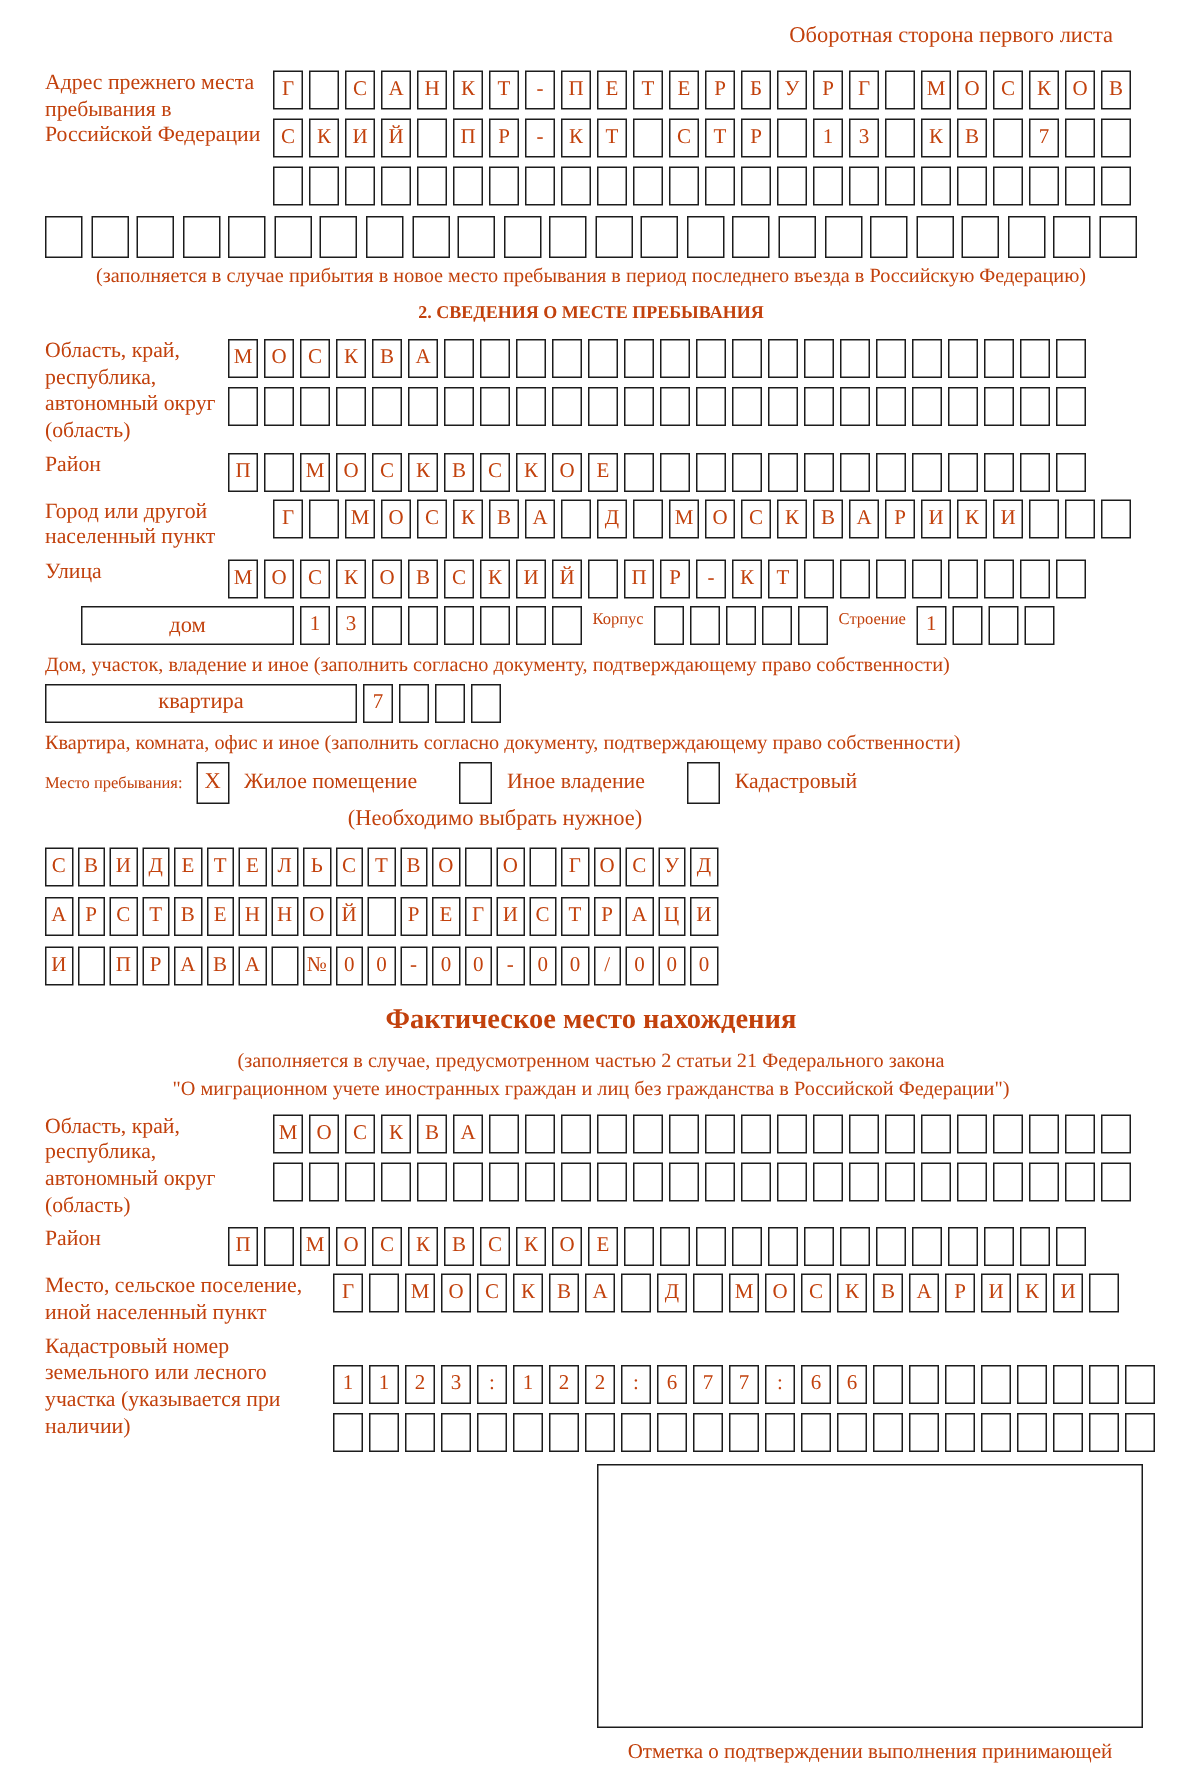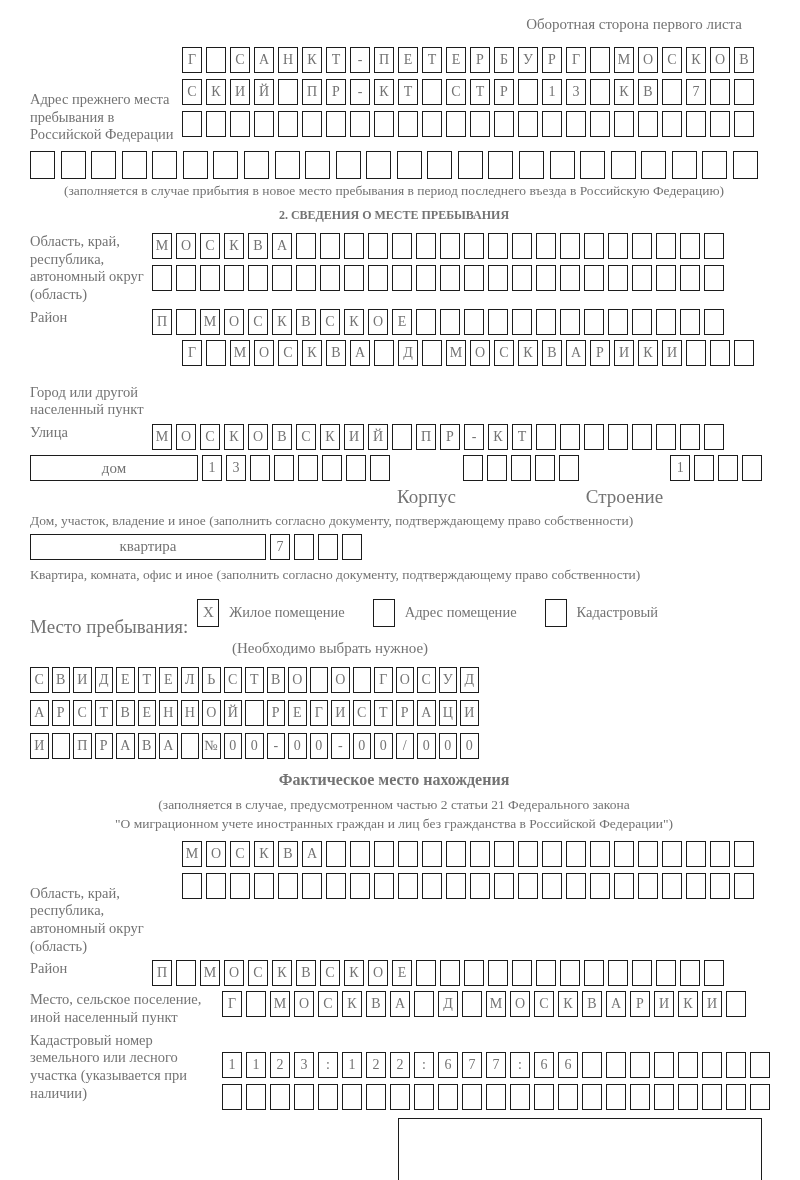--- a/index.html
+++ b/index.html
@@ -1,58 +1,58 @@
 <!DOCTYPE html>
 <html><head>
 <meta charset="utf-8">
 <style>
   html,body{margin:0;padding:0;background:#fff;}
   .page{
     width:800px;height:1180px;box-sizing:border-box;
-    background:#fff;color:#737373;
+    background:#fff;color:#c2410c;
     font-family:"Liberation Serif","DejaVu Serif",serif;
     overflow:hidden;
   }
   .top-note{
     text-align:right;padding:16px 58px 0 0;font-size:15px;
   }
   .content{margin:14px 42px 0 30px;}
 
   .frow{display:flex;margin-bottom:5px;}
   .flabel{font-size:14.5px;line-height:1.22;padding-right:6px;box-sizing:border-box;flex:none;}
   .w120{width:122px;}
-  .w150{width:152px;margin-top:44px;}
+  .w150{width:152px;}
   .w190{width:192px;}
   .w270{width:272px;}
   .fboxes{display:flex;flex-direction:column;gap:6px;flex:1;min-width:0;}
 
   .box-row{display:flex;gap:4px;}
   .cell{
     box-sizing:border-box;flex:none;
     width:20px;height:26px;border:1.6px solid #1c1c1c;
     display:flex;align-items:center;justify-content:center;
     font-size:14px;background:#fff;
   }
   .box-row.lg{justify-content:space-between;gap:0;width:100%;margin:7px 0 4px 0;}
   .box-row.lg .cell{width:25px;height:28px;}
   .box-row.sm{gap:3px;}
   .box-row.sm .cell{width:18.5px;}
 
   .caption{font-size:13.5px;line-height:1.25;margin-bottom:4px;}
   .caption.center{text-align:center;margin-bottom:8px;}
   .sec-title{font-size:12px;font-weight:bold;text-align:center;margin:6px 0 10px 0;}
-  .sub-title{font-size:16px;font-weight:bold;text-align:center;margin:12px 0 8px 0;}
+  .sub-title{font-size:19px;font-weight:bold;text-align:center;margin:12px 0 8px 0;}
 
   .wide-box{
     box-sizing:border-box;border:1.6px solid #1c1c1c;height:26px;flex:none;
     display:flex;align-items:center;justify-content:center;font-size:15px;background:#fff;
   }
-  .dom-label-box{width:168px;}
-  .kv-label-box{width:236px;}
-  .inline-label{font-size:19px;padding:3px 7px 0 7px;flex:none;margin-top:28px;}
+  .dom-label-box{width:142px;margin-left:24px;}
+  .kv-label-box{width:208px;}
+  .inline-label{font-size:11px;padding:3px 7px 0 7px;flex:none;}
   .dom-row{align-items:flex-start;}
 
   .mesto-row{align-items:center;margin-top:4px;margin-bottom:2px;}
   .mesto-row .inline-label{padding-top:0;}
   .cb{width:22px;height:28px;font-size:15px;margin:0 10px 0 2px;}
   .opt-label{font-size:14.5px;margin-right:26px;}
   .mesto-note{font-size:15px;text-align:center;width:480px;margin:2px 0 10px 60px;}
 
   .doc-block{margin-top:6px;margin-bottom:4px;}
   .doc-block .fboxes{gap:7px;}
@@ -378,21 +378,21 @@
           <span class="cell"></span>
         </div>
     </div>
     <div class="caption">Квартира, комната, офис и иное (заполнить согласно документу, подтверждающему право собственности)</div>
 
     <div class="frow mesto-row">
       <div class="inline-label" style="padding-left:0;text-align:center;">Место пребывания:</div>
       <span class="cell cb">X</span>
       <span class="opt-label">Жилое помещение</span>
       <span class="cell cb"></span>
-      <span class="opt-label">Адрес помещение</span>
+      <span class="opt-label">Иное владение</span>
       <span class="cell cb"></span>
       <span class="opt-label">Кадастровый</span>
     </div>
     <div class="mesto-note">(Необходимо выбрать нужное)</div>
 
     <div class="frow doc-block">
       <div class="fboxes">
         <div class="box-row sm">
             <span class="cell">С</span>
             <span class="cell">В</span>

